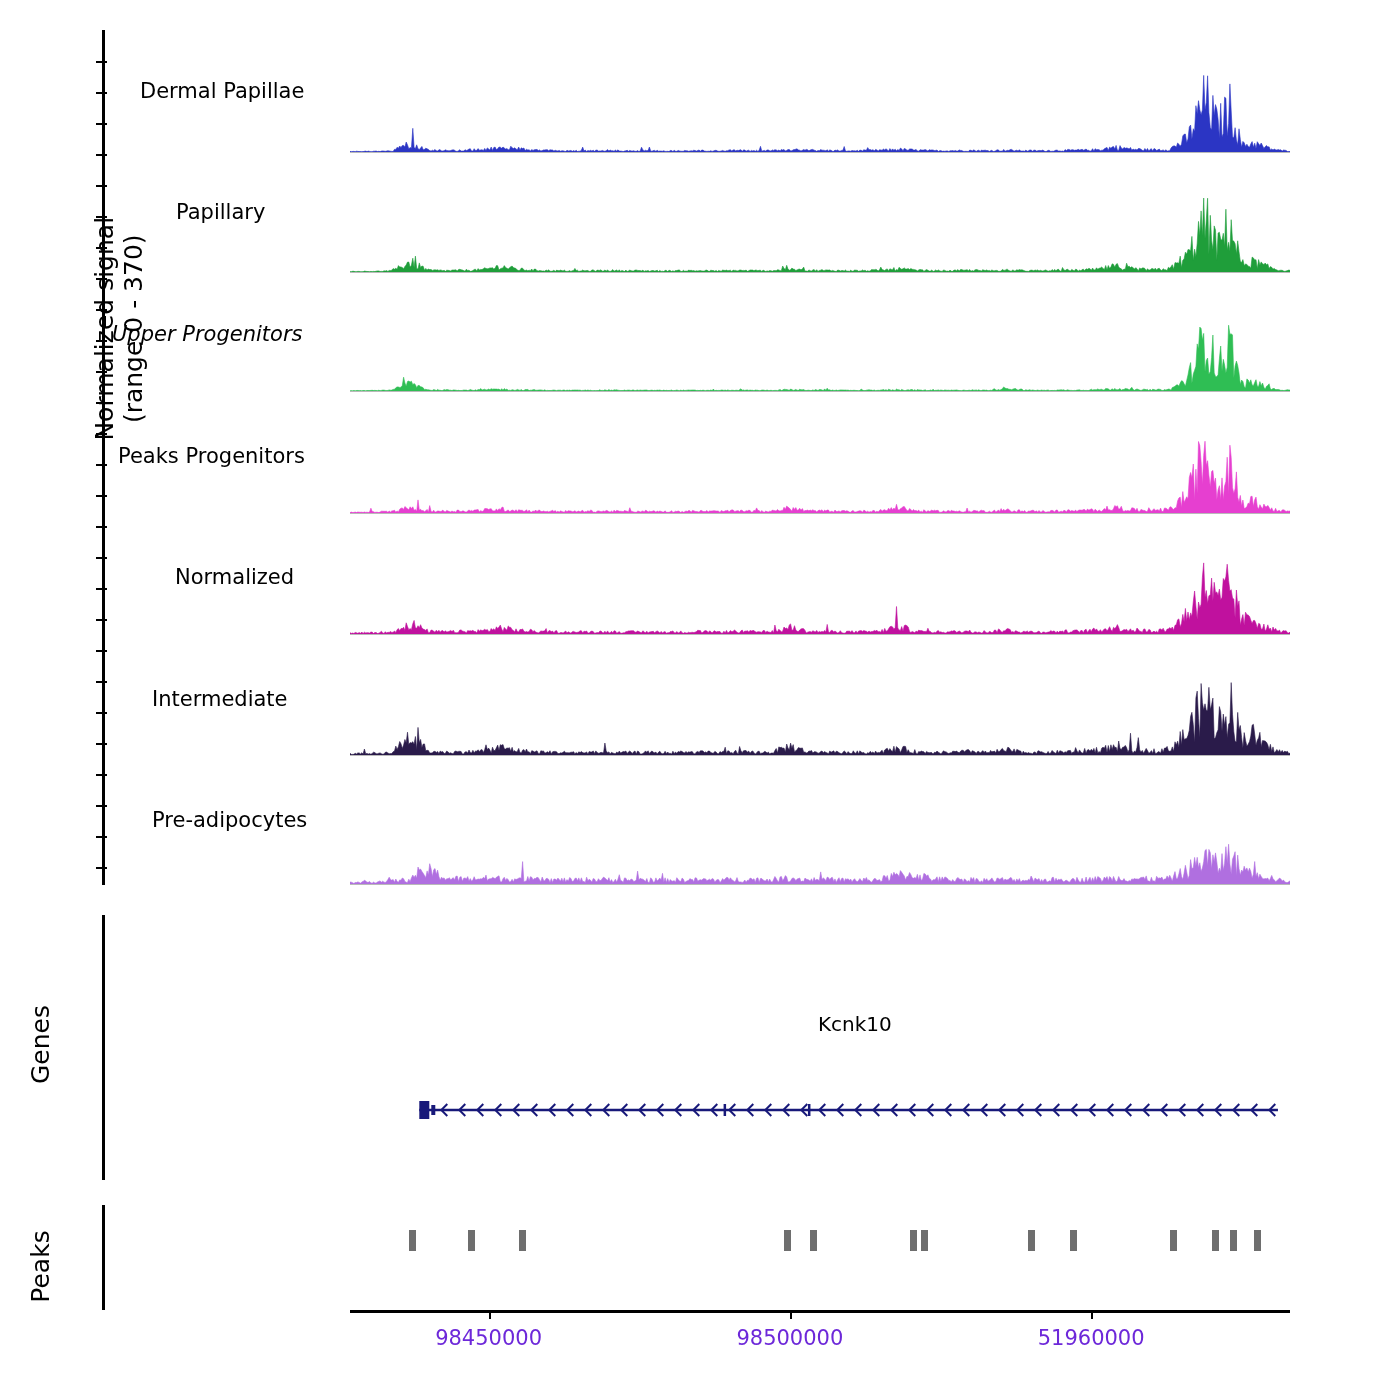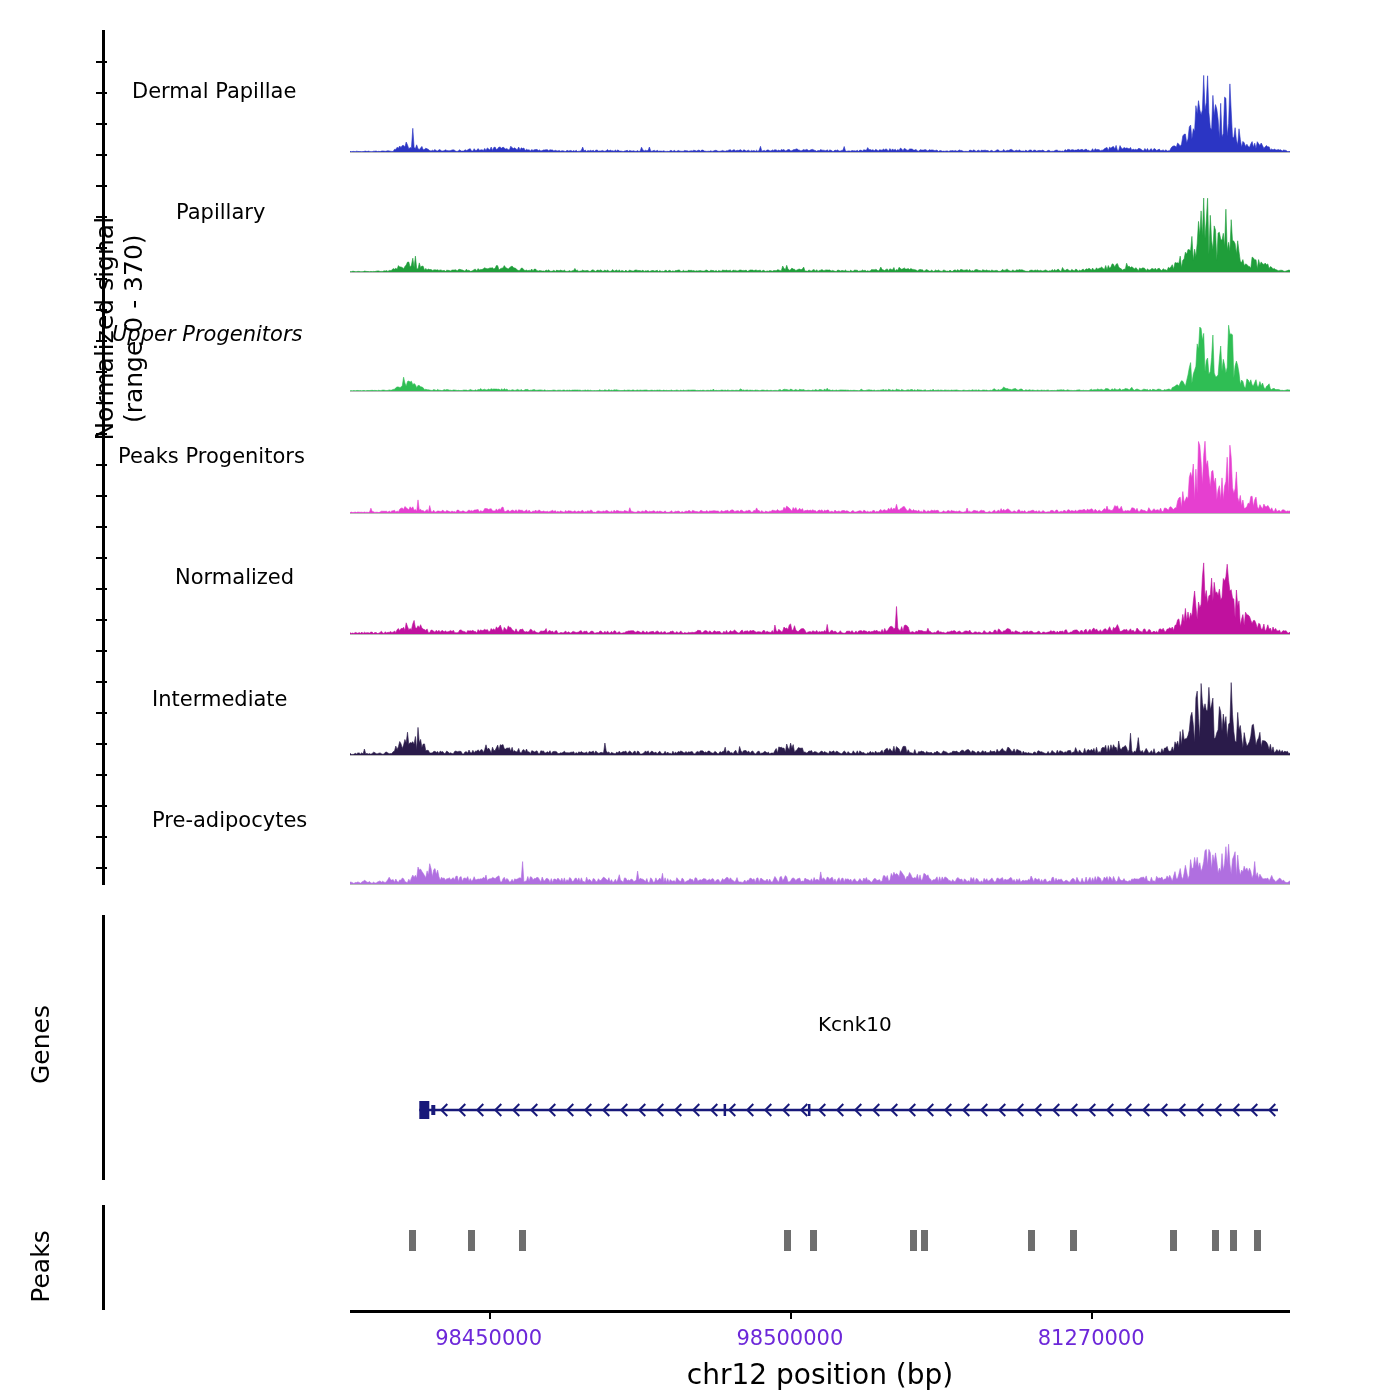--- a/index.html
+++ b/index.html
@@ -301,24 +301,23 @@
       <div class="peak-box" style="left: 903.859px; top: 0px;"></div>
     </div>
 
   <div class="xaxis-line"></div>
   <div id="xticks">
       <div class="xtick" style="left: 488.59px;"></div>
       <div class="xticklabel" style="left: 488.59px;">98450000</div>
       <div class="xtick" style="left: 789.872px;"></div>
       <div class="xticklabel" style="left: 789.872px;">98500000</div>
       <div class="xtick" style="left: 1091.15px;"></div>
-      <div class="xticklabel" style="left: 1091.15px;">81270000</div>
+      <div class="xticklabel" style="left: 1091.15px;">51960000</div>
     </div>
-  <div class="xlabel">chr12 position (bp)</div>
-
-<div class="track-title" style="top: 79px; left: 132px;">Dermal Papillae</div>
+
+<div class="track-title" style="top: 79px; left: 140px;">Dermal Papillae</div>
     <div class="track-title" style="top: 200px; left: 176px;">Papillary</div>
     <div class="track-title" style="top: 322px; left: 112px; font-style: italic;">Upper Progenitors</div>
     <div class="track-title" style="top: 444px; left: 118px;">Peaks Progenitors</div>
     <div class="track-title" style="top: 565px; left: 175px;">Normalized</div>
     <div class="track-title" style="top: 687px; left: 152px;">Intermediate</div>
     <div class="track-title" style="top: 808px; left: 152px;">Pre-adipocytes</div>
   </div>
 
 </body></html>

